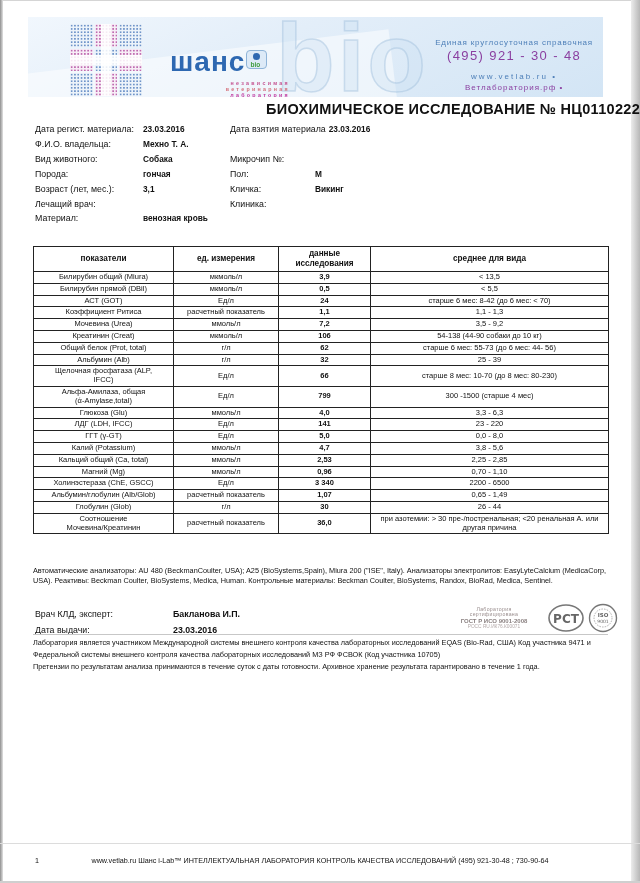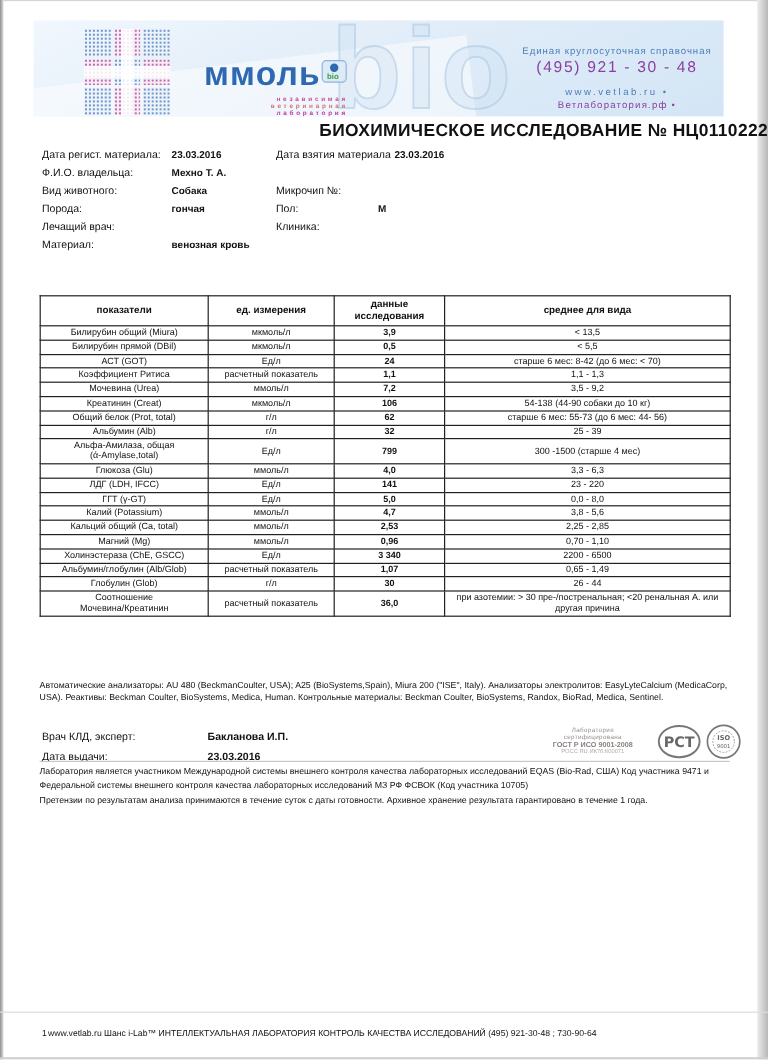--- a/index.html
+++ b/index.html
@@ -74,21 +74,21 @@
   .cert .c1{font-size:6.5px;letter-spacing:0.4px}
   .cert .c2{font-size:7.5px;font-weight:bold;color:#8a8080;line-height:9px}
   .cert .c3{font-size:6px;color:#b3a9a9;line-height:7px}
   .stamps{position:absolute;left:547px;top:603px;display:flex;gap:3px;align-items:center}
   .rule1{position:absolute;left:33px;top:634px;width:575px;height:1px;background:#c7c7c7}
   .disclaimer{position:absolute;left:33px;top:637px;width:580px;font-size:7.3px;line-height:11.5px}
   .disclaimer .p2{margin-top:1px}
   .footer-line{position:absolute;left:0;top:843px;width:640px;height:1px;background:#dcdcdc}
   .page-footer{position:absolute;left:0;top:856px;width:640px;font-size:7.2px}
   .pf-num{position:absolute;left:35px;top:0}
-  .pf-text{display:block;padding:0 40px}
+  .pf-text{display:block;text-align:center;padding:0 40px}
 </style>
 </head>
 <body>
 
 <div class="edge-top"></div>
 <div class="edge-left"></div>
 <div class="edge-right"></div>
 <div class="edge-bottom"></div>
 
 <div class="banner">
@@ -101,21 +101,21 @@
     <div class="tile p"></div>
     <div class="tile b"></div>
     <div class="tile p"></div>
     <div class="tile b"></div>
     <div class="tile p"></div>
     <div class="tile b"></div>
     <div class="cross-v"></div>
     <div class="cross-h"></div>
   </div>
   <div class="brand">
-    <span class="brand-name">ммоль</span><span class="bio-badge"><span class="dot"></span><span class="bio-txt">bio</span></span>
+    <span class="brand-name">шанс</span><span class="bio-badge"><span class="dot"></span><span class="bio-txt">bio</span></span>
   </div>
   <div class="brand-sub">
     <div class="sub1">независимая</div>
     <div class="sub2">ветеринарная</div>
     <div class="sub3">лаборатория</div>
   </div>
   <div class="contact">
     <div class="l1">Единая круглосуточная справочная</div>
     <div class="phone">(495) 921 - 30 - 48</div>
     <div class="l3">www.vetlab.ru •</div>
@@ -147,20 +147,26 @@
     <span class="v2"></span>
   </div>
 
   <div class="info-row">
     <span class="l1">Порода:</span>
     <span class="v1">гончая</span>
     <span class="l2">Пол:</span>
     <span class="v2">М</span>
   </div>
 
+  <div class="info-row">
+    <span class="l1">Возраст (лет, мес.):</span>
+    <span class="v1">3,1</span>
+    <span class="l2">Кличка:</span>
+    <span class="v2">Викинг</span>
+  </div>
 
   <div class="info-row">
     <span class="l1">Лечащий врач:</span>
     <span class="v1"></span>
     <span class="l2">Клиника:</span>
     <span class="v2"></span>
   </div>
 
   <div class="info-row">
     <span class="l1">Материал:</span>
@@ -236,20 +242,27 @@
     <td class="c-ref">старше 6 мес: 55-73 (до 6 мес: 44- 56)</td>
   </tr>
 
   <tr>
     <td class="c-name">Альбумин (Alb)</td>
     <td class="c-unit">г/л</td>
     <td class="c-val">32</td>
     <td class="c-ref">25 - 39</td>
   </tr>
 
+  <tr>
+    <td class="c-name">Щелочная фосфатаза (ALP,
+IFCC)</td>
+    <td class="c-unit">Ед/л</td>
+    <td class="c-val">66</td>
+    <td class="c-ref">старше 8 мес: 10-70 (до 8 мес: 80-230)</td>
+  </tr>
 
   <tr>
     <td class="c-name">Альфа-Амилаза, общая
 (ά-Amylase,total)</td>
     <td class="c-unit">Ед/л</td>
     <td class="c-val">799</td>
     <td class="c-ref">300 -1500 (старше 4 мес)</td>
   </tr>
 
   <tr>

